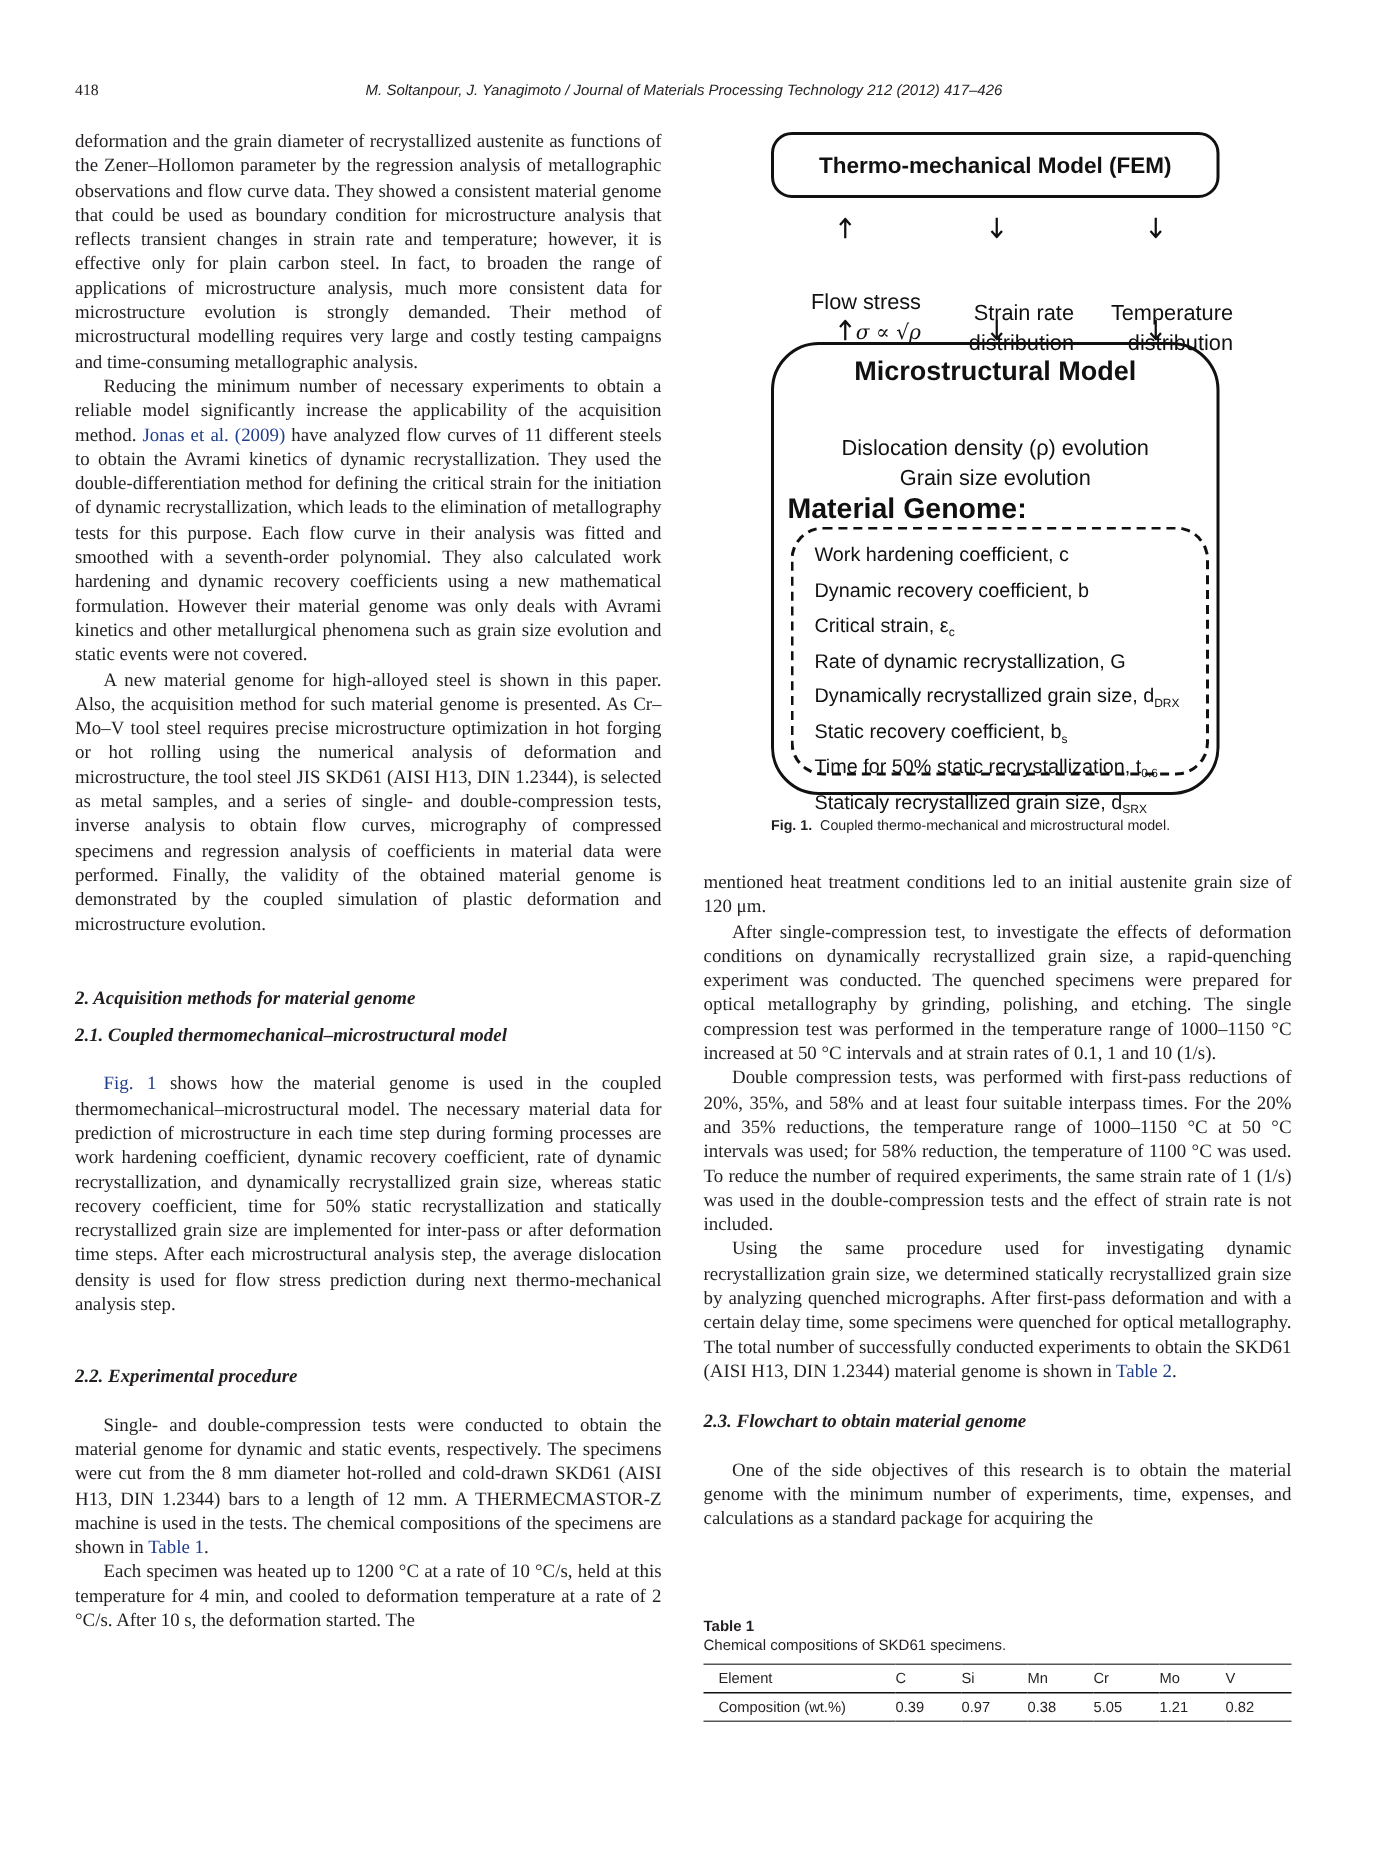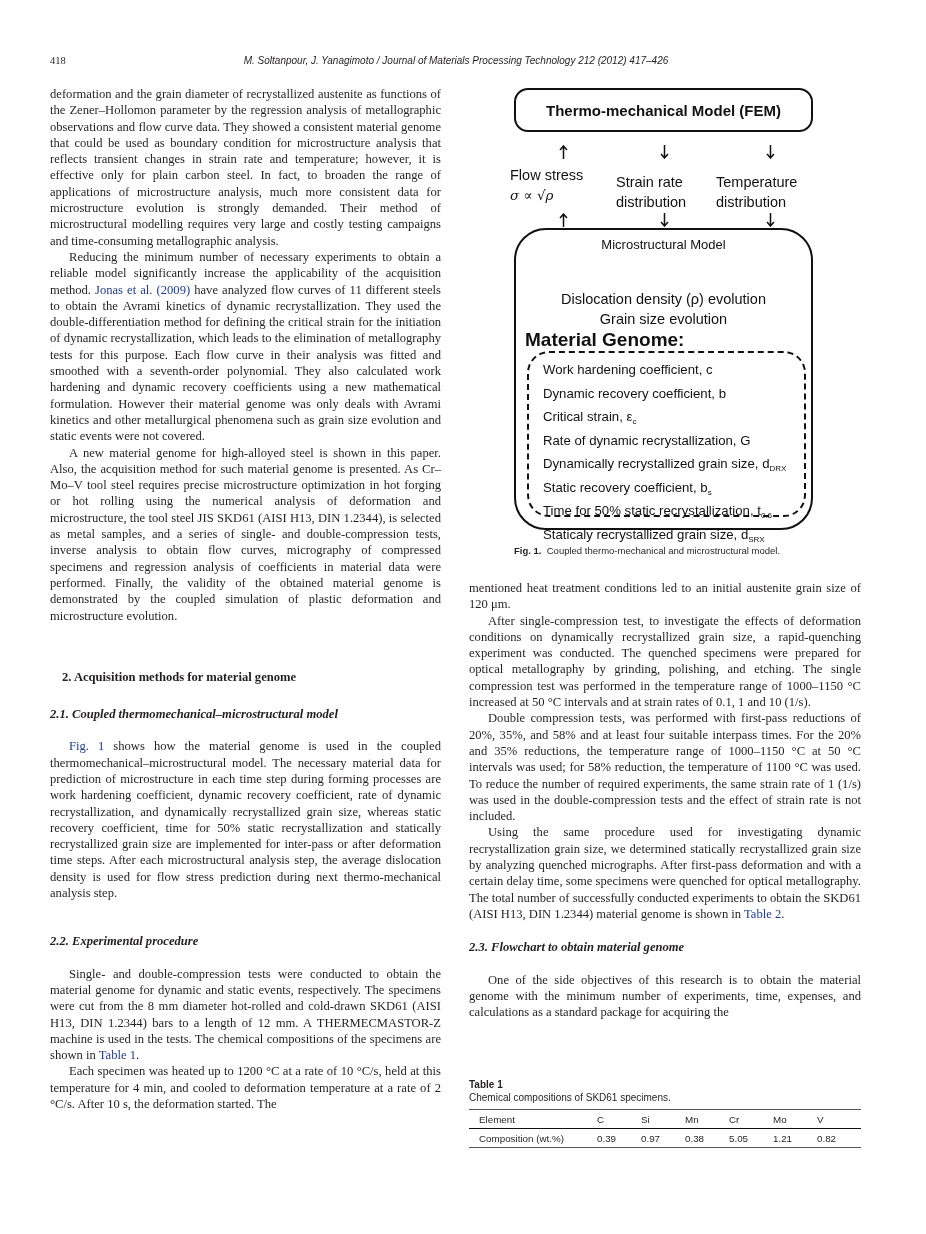--- a/index.html
+++ b/index.html
@@ -16,48 +16,48 @@
   .header .running { position: absolute; left: 0; right: 0; top: 0; text-align: center; font-style: italic; font-family: "Liberation Sans", sans-serif; font-size: 10px; }
 
   .col { position: absolute; font-size: 12.6px; line-height: 16.3px; text-align: justify; }
   .col-left { left: 50px; top: 86px; width: 391px; }
   .col-right { left: 469px; top: 580px; width: 392px; }
 
   .col p { margin: 0; text-indent: 0; }
   .col p.ind { text-indent: 19px; }
   .link { color: #1f3d8a; }
 
-  h2.sec { font-size: 12.6px; font-weight: bold; margin: 12px; font-family: "Liberation Serif", serif; }
+  h2.sec { font-size: 12.6px; font-weight: bold; margin: 0; font-family: "Liberation Serif", serif; font-style: italic; }
   h3.sub { font-size: 12.6px; font-style: italic; font-weight: bold; margin: 0; }
 
   
   .figure { position: absolute; left: 510px; top: 86px; width: 312px; height: 448px; font-family: "Liberation Sans", "DejaVu Sans", sans-serif; color: #111; }
   .box-top {
     position: absolute; left: 4px; top: 2px; width: 299px; height: 44px;
     border: 2px solid #111; border-radius: 14px; box-sizing: border-box;
     display: flex; align-items: center; justify-content: center;
     font-weight: bold; font-size: 15px; text-align: right;
   }
   .box-main {
     position: absolute; left: 4px; top: 142px; width: 299px; height: 302px;
     border: 2px solid #111; border-radius: 32px; box-sizing: border-box;
   }
-  .box-main .title { position: absolute; top: 7px; left: 0; right: 0; text-align: center; font-weight: normal; font-size: 13px; }
+  .box-main .title { position: absolute; top: 7px; left: 0; right: 0; text-align: center; font-weight: bold; font-size: 18px; }
   .box-main .evo { position: absolute; top: 47px; left: 0; right: 0; text-align: center; font-size: 14.5px; line-height: 20px; margin-top: 12px; }
   .box-main .genome-label { position: absolute; top: 99px; left: 9px; font-weight: bold; font-size: 19px; }
   .genome-box {
     position: absolute; left: 11px; top: 121px; width: 279px; height: 166px;
     border: 2px dashed #111; border-radius: 22px; box-sizing: border-box;
     padding: 8px 0 0 14px; font-size: 13.2px; line-height: 18.5px;
   }
   .genome-box .gi { white-space: nowrap; }
   .genome-box sub { font-size: 8px; vertical-align: -3px; }
 
   .arrow { position: absolute; width: 9px; height: 14px; }
-  .lbl { position: absolute; text-align: left; font-size: 14.5px; line-height: 20px; }
+  .lbl { position: absolute; text-align: right; font-size: 14.5px; line-height: 20px; margin-top: 27px; }
   .lbl .math { font-family: "DejaVu Serif", serif; font-style: italic; font-size: 13.5px; }
 
   .figcap { position: absolute; left: 514px; top: 545px; width: 320px; font-size: 9.5px; font-family: "Liberation Sans", sans-serif; }
   .figcap b { font-weight: bold; }
 
   
   .table-wrap { position: absolute; left: 469px; top: 1078px; width: 392px; font-family: "Liberation Sans", sans-serif; }
   .table-wrap .tlabel { font-weight: bold; font-size: 10px; line-height: 13px; }
   .table-wrap .tcap { font-size: 10px; line-height: 13px; }
   table.data { margin-top: 5px; width: 392px; border-collapse: collapse; font-size: 9.8px; }

